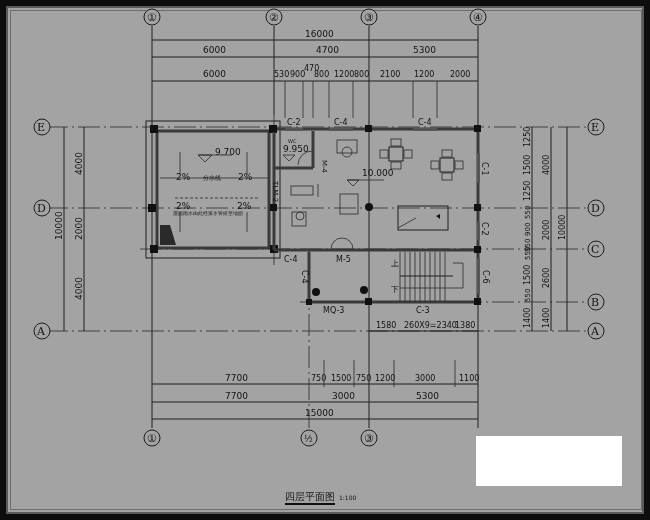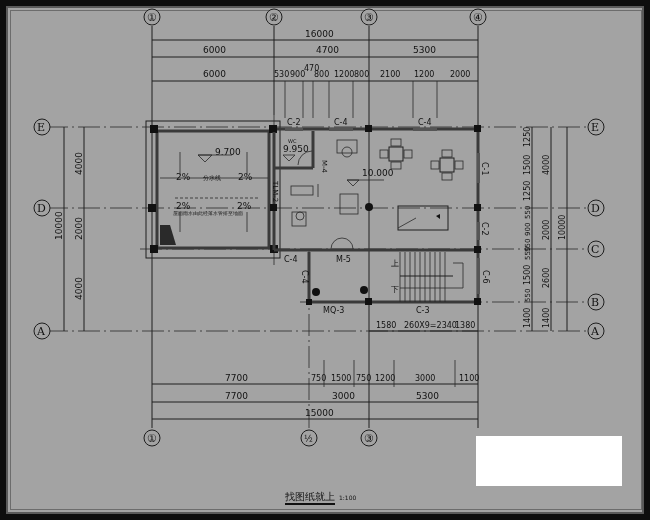--- a/index.html
+++ b/index.html
@@ -290,18 +290,18 @@
       <circle class="bub" cx="596" cy="249" r="8"></circle>
         <text class="bubt" x="591" y="253">C</text>
       <circle class="bub" cx="596" cy="302" r="8"></circle>
         <text class="bubt" x="591" y="306">B</text>
       <circle class="bub" cx="596" cy="331" r="8"></circle>
         <text class="bubt" x="591" y="335">A</text>
     </g>
   </svg>
 
   <div id="title">
-    <span class="t">找图纸就上</span><span class="s">1:100</span>
+    <span class="t">四层平面图</span><span class="s">1:100</span>
   </div>
 
   <div id="wm">
   </div>
 </div>
 
 </body></html>

